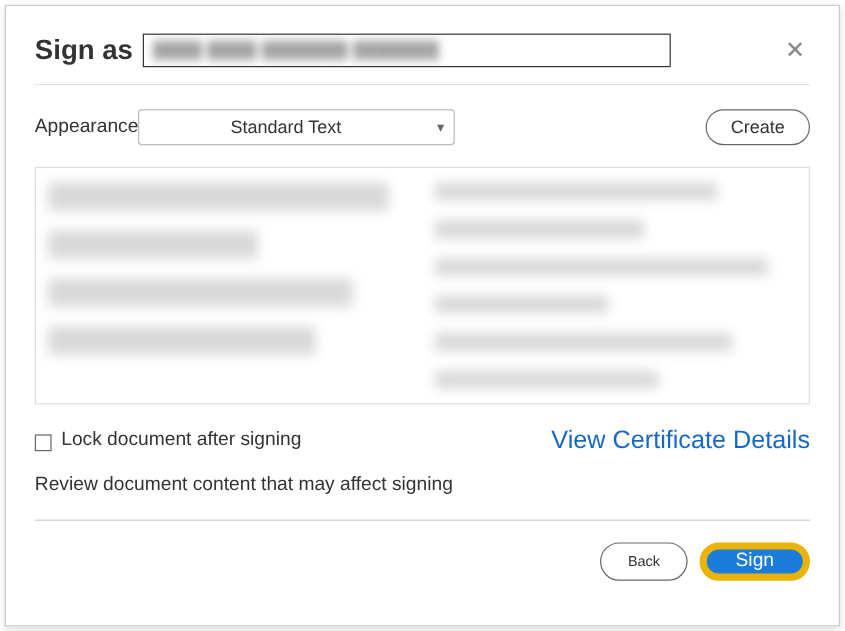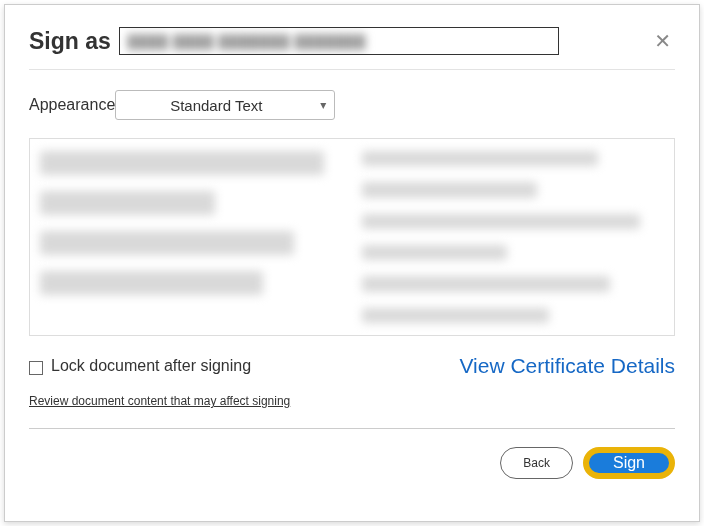--- a/index.html
+++ b/index.html
@@ -61,21 +61,21 @@
     display: flex;
     align-items: center;
     margin-top: 20px;
   }
   .appearance-label {
     font-size: 16px;
     color: #333;
   }
   .select-wrap {
     position: relative;
-    width: 220px;
+    width: 264px;
   }
   .select-box {
     width: 100%;
     height: 30px;
     border: 1px solid #bbb;
     border-radius: 3px;
     background: #fff;
     padding: 0 28px 0 10px;
     font-size: 15px;
     color: #333;
@@ -158,23 +158,22 @@
   }
   .review-row {
     margin-top: 16px;
     display: flex;
     align-items: center;
     justify-content: space-between;
     padding-bottom: 20px;
     border-bottom: 1px solid #ccc;
   }
   .review-text {
-    font-size: 12px;
-    color: #333;
-    text-decoration: underline;
+    font-size: 16px;
+    color: #333;
   }
   .footer-row {
     display: flex;
     justify-content: flex-end;
     gap: 10px;
     margin-top: 18px;
   }
   .primary-btn {
     background: #1a7cdb;
     border: 6px solid #eab308;
@@ -205,20 +204,21 @@
   </div>
 
   <div class="appearance-row">
     <span class="appearance-label">Appearance</span>
     <div class="select-wrap">
       <button class="select-box">
         <span>Standard Text</span>
       </button>
       <span class="select-chevron">▾</span>
     </div>
+    <button class="pill-btn create-btn">Create</button>
   </div>
 
   <div class="preview-box">
     <div class="preview-col">
       <div class="blur-line big w90"></div>
       <div class="blur-line big w70"></div>
       <div class="blur-line big w85"></div>
       <div class="blur-line big w75"></div>
     </div>
     <div class="preview-col">

